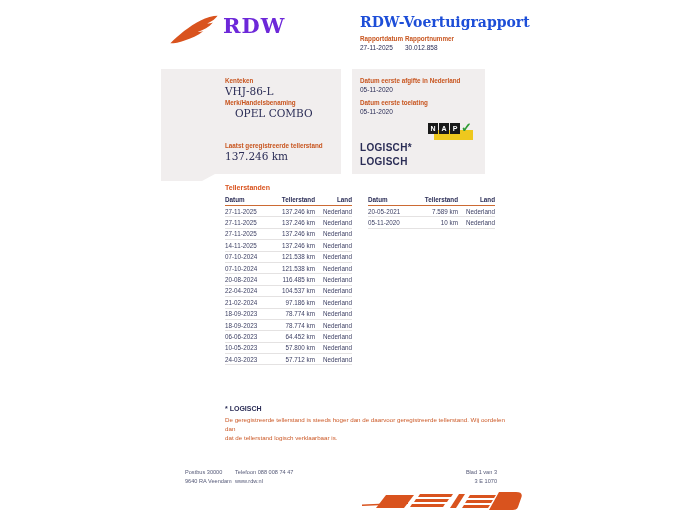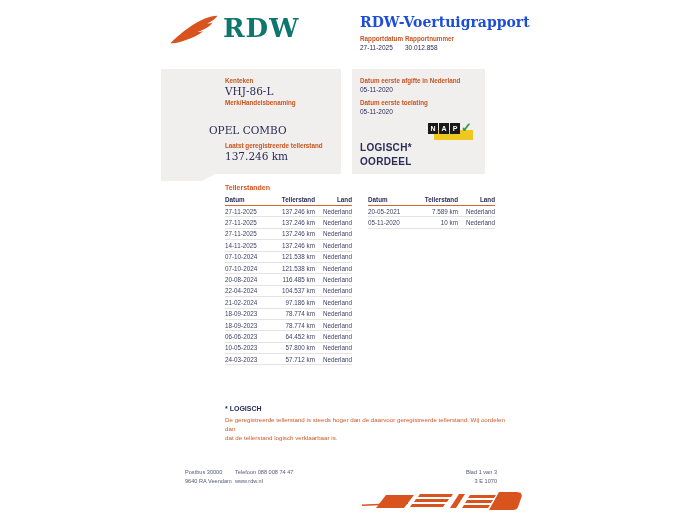--- a/index.html
+++ b/index.html
@@ -1,20 +1,20 @@
 <!DOCTYPE html>
 <html><head>
 <meta charset="utf-8">
 <style>
   html,body{margin:0;padding:0;}
   body{width:685px;height:514px;background:#ffffff;position:relative;overflow:hidden;
        font-family:"Liberation Sans",sans-serif;color:#2b2d56;}
   .abs{position:absolute;}
   
-  .wordmark{font-family:"DejaVu Serif",serif;font-weight:bold;font-size:26px;color:#0f766e;letter-spacing:1px;}
+  .wordmark{font-family:"DejaVu Serif",serif;font-weight:bold;font-size:21px;color:#6d28d9;letter-spacing:1px;}
   .doc-title{font-family:"DejaVu Serif",serif;font-weight:bold;font-size:14px;color:#1d4ed8;}
   .lbl{font-size:6.3px;font-weight:bold;color:#c8551f;line-height:8px;}
   .val{font-size:6.5px;color:#2b2d56;line-height:8px;}
   .bigval{font-family:"DejaVu Serif",serif;font-size:10.5px;color:#2b2d56;line-height:12px;}
   
   .panel{background:#f1eeee;}
   .panel-tab{background:#f1eeee;clip-path:polygon(0 0,100% 0,76% 100%,0 100%);}
   .oordeel{font-size:10px;font-weight:bold;color:#2b2d56;line-height:13.5px;letter-spacing:.3px;}
   
   .nap{width:46px;height:19px;}
@@ -53,34 +53,34 @@
 <div class="abs val" style="left:360px;top:44px;">27-11-2025</div>
 <div class="abs lbl" style="left:405px;top:35px;">Rapportnummer</div>
 <div class="abs val" style="left:405px;top:44px;">30.012.858</div>
 
 <div class="abs panel" style="left:161px;top:69px;width:180px;height:105px;"></div>
 <div class="abs panel-tab" style="left:161px;top:174px;width:54px;height:7px;"></div>
 
 <div class="abs lbl" style="left:225px;top:77px;">Kenteken</div>
 <div class="abs bigval" style="left:225px;top:85px;">VHJ-86-L</div>
 <div class="abs lbl" style="left:225px;top:99px;">Merk/Handelsbenaming</div>
-<div class="abs bigval" style="left:209px;top:107px;margin-top:17px;">OPEL COMBO</div>
+<div class="abs bigval" style="left:235px;top:107px;">OPEL COMBO</div>
 <div class="abs lbl" style="left:225px;top:142px;">Laatst geregistreerde tellerstand</div>
 <div class="abs bigval" style="left:225px;top:150px;">137.246 km</div>
 
 <div class="abs panel" style="left:352px;top:69px;width:133px;height:105px;"></div>
 
 <div class="abs lbl" style="left:360px;top:77px;">Datum eerste afgifte in Nederland</div>
 <div class="abs val" style="left:360px;top:86px;">05-11-2020</div>
 <div class="abs lbl" style="left:360px;top:99px;">Datum eerste toelating</div>
 <div class="abs val" style="left:360px;top:108px;">05-11-2020</div>
 
 <div class="abs oordeel" style="left:360px;top:141px;">
   <div>LOGISCH*</div>
-  <div>OORDEEL</div>
+  <div>LOGISCH</div>
 </div>
 
 <div class="abs nap" style="left:428px;top:123px;">
   <div class="yellow"></div>
   <div class="sq" style="left:0px;">N</div>
   <div class="sq" style="left:11px;">A</div>
   <div class="sq" style="left:22px;">P</div>
   <div class="check">✓</div>
 </div>
 

